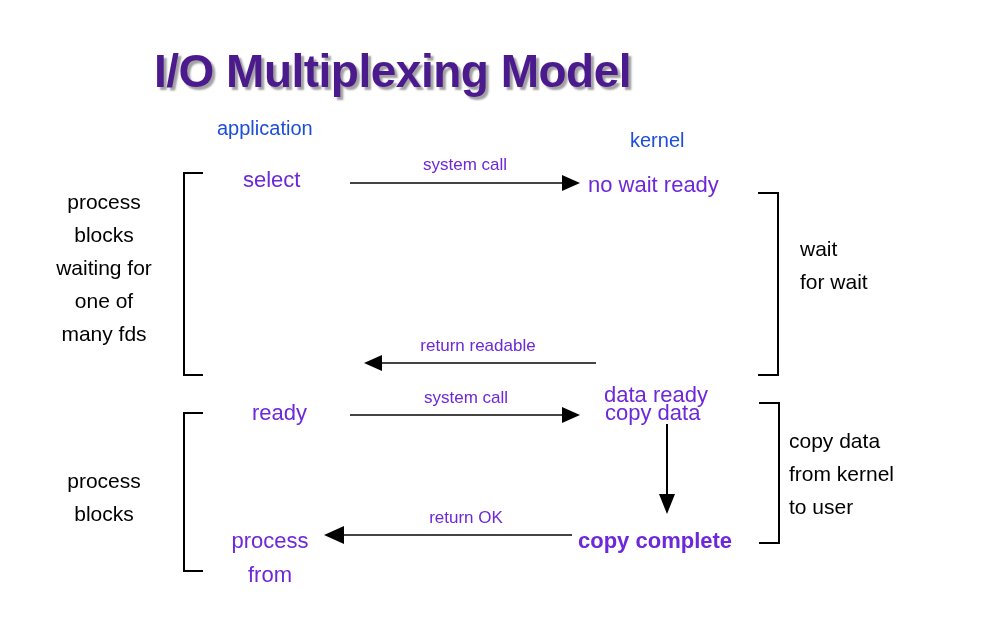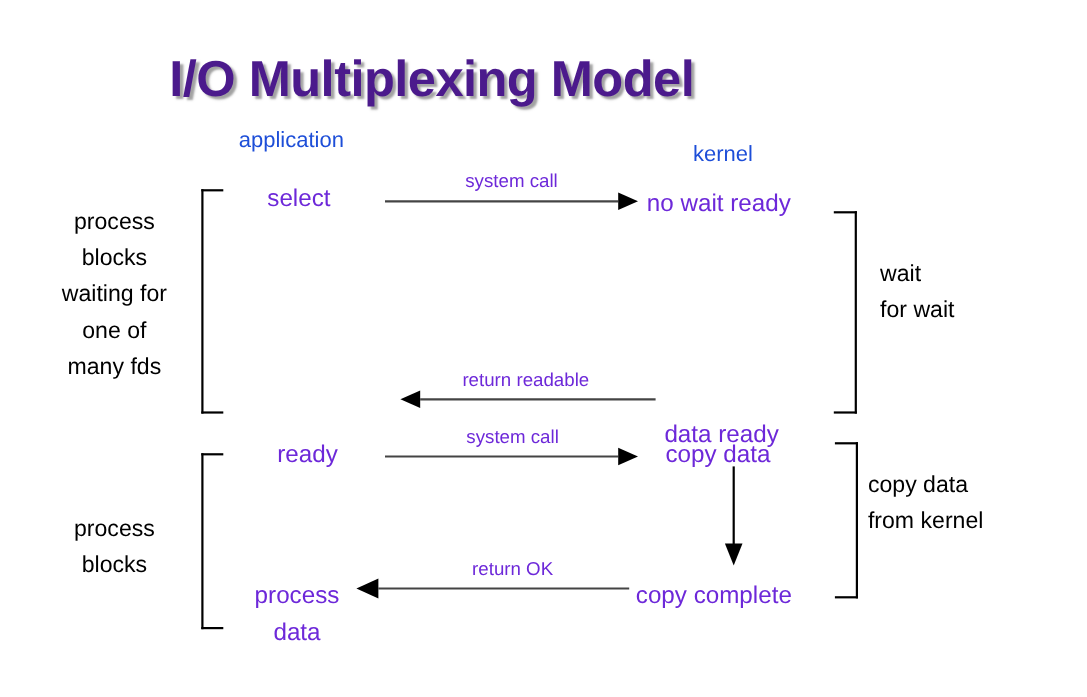--- a/index.html
+++ b/index.html
@@ -131,45 +131,46 @@
   <div class="abs side-text center" style="left:34px; top:464px; width:140px;">
     <div>process</div>
     <div>blocks</div>
   </div>
 
   <div class="abs bracket right-edge" style="left:759px; top:402px; width:19px; height:138px;"></div>
 
   <div class="abs side-text" style="left:789px; top:424px;">
     <div>copy data</div>
     <div>from kernel</div>
+    <div>to user</div>
   </div>
 
   <div class="abs node" style="left:252px; top:396px;">ready</div>
 
   <div class="abs arrow-label" style="left:348px; top:388px; width:236px;">system call</div>
 
   <svg class="abs arrow-svg" style="left:348px; top:404px;" width="236" height="22">
     <line x1="2" y1="11" x2="214" y2="11" stroke="#444444" stroke-width="2"></line>
     <polygon points="214,3 232,11 214,19" fill="#000000"></polygon>
   </svg>
 
   <div class="abs node" style="left:605px; top:396px;">copy data</div>
 
   <svg class="abs arrow-svg" style="left:656px; top:424px;" width="24" height="92">
     <line x1="11" y1="0" x2="11" y2="72" stroke="#000000" stroke-width="2"></line>
     <polygon points="3,70 19,70 11,90" fill="#000000"></polygon>
   </svg>
 
-  <div class="abs node" style="left:578px; top:524px;">copy complete</div>
+  <div class="abs node" style="left:578px; top:524px;font-weight:bold;">copy complete</div>
 
   <div class="abs arrow-label" style="left:348px; top:508px; width:236px;">return OK</div>
 
   <svg class="abs arrow-svg" style="left:318px; top:524px;" width="256" height="22">
     <line x1="26" y1="11" x2="254" y2="11" stroke="#444444" stroke-width="2"></line>
     <polygon points="26,2 6,11 26,20" fill="#000000"></polygon>
   </svg>
 
   <div class="abs node center" style="left:215px; top:524px; width:110px;">
     <div>process</div>
-    <div>data</div>
+    <div>from</div>
   </div>
 
 </div>
 
 </body></html>

